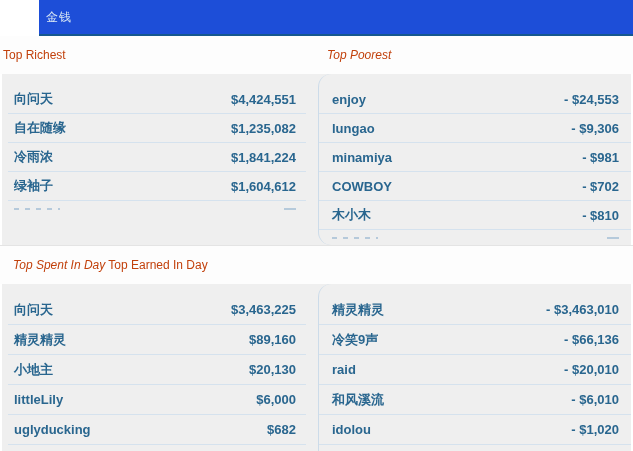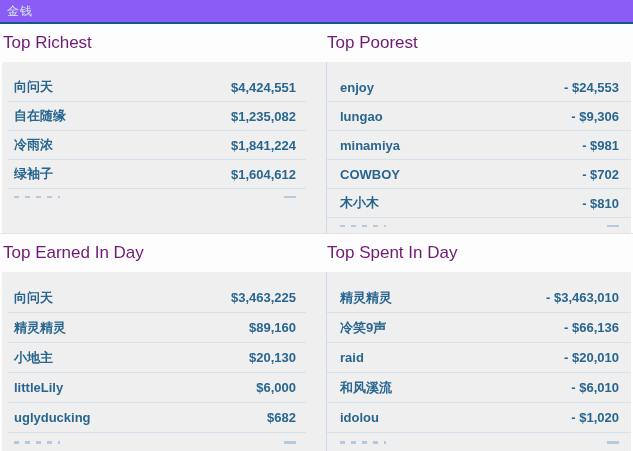--- a/index.html
+++ b/index.html
@@ -1,38 +1,38 @@
 <!DOCTYPE html>
 <html><head>
 <meta charset="utf-8">
 <style>
   * { margin:0; padding:0; box-sizing:border-box; }
   html,body { width:633px; height:451px; overflow:hidden; background:#ffffff;
               font-family:"Liberation Sans", sans-serif; }
 
   
-  .titlebar { height:24px; background:#8b5cf6; border-bottom:2px solid #15588f;
-              display:flex; align-items:center; padding-left:7px; }
+  .titlebar { height:36px; background:#1d4ed8; border-bottom:2px solid #15588f;
+              display:flex; align-items:center; padding-left:7px;margin-left:39px; }
   .titlebar .title { font-size:12px; color:#d8e7f4; letter-spacing:1px; }
 
   
   .band { height:38px; background:#fdfdfd; display:flex; align-items:center; }
   .band.second { height:39px; border-top:1px solid #e4e4e4; }
-  .band-title { font-size:17px; color:#701a75; }
+  .band-title { font-size:12px; color:#c2410c; }
   .band-title.left { width:314px; padding-left:3px; }
-  .band-title.right { padding-left:13px; }
+  .band-title.right { padding-left:13px;font-style:italic; }
 
   
   .rows-area { height:171px; background:#efefef; margin:0 2px; display:flex; overflow:hidden; }
   .rows-area.second { height:179px; }
   .col-left  { width:314px; }
   .col-right { flex:1; }
   .tbl { padding-top:11px; }
   .col-left  .tbl { margin:0 10px 0 6px; }
-  .col-right .tbl { margin-left:10px; border-left:1px solid #ccdbe9; height:100%; }
+  .col-right .tbl { margin-left:2px; border-left:1px solid #ccdbe9; height:100%;border-radius:13px; }
 
   .row { height:29px; display:flex; align-items:center; justify-content:space-between;
          border-bottom:1px solid #d5e2ee; font-weight:bold; font-size:13px; color:#29668f; }
   .rows-area.second .row { height:30px; }
   .col-left  .row { padding:0 10px 0 6px; }
   .col-right .row { padding:0 12px 0 13px; }
   .row .name  { white-space:nowrap; }
   .row .value { white-space:nowrap; }
 
   
@@ -104,22 +104,22 @@
       </div>
       <div class="row clipped">
         <span class="frag frag-name"></span>
         <span class="frag frag-value"></span>
       </div>
     </div>
   </div>
 </div>
 
 <div class="band second">
+  <div class="band-title right">Top Spent In Day</div>
   <div class="band-title left">Top Earned In Day</div>
-  <div class="band-title right">Top Spent In Day</div>
 </div>
 
 <div class="rows-area second">
   <div class="col-left">
     <div class="tbl">
       <div class="row">
         <span class="name">向问天</span>
         <span class="value">$3,463,225</span>
       </div>
       <div class="row">

